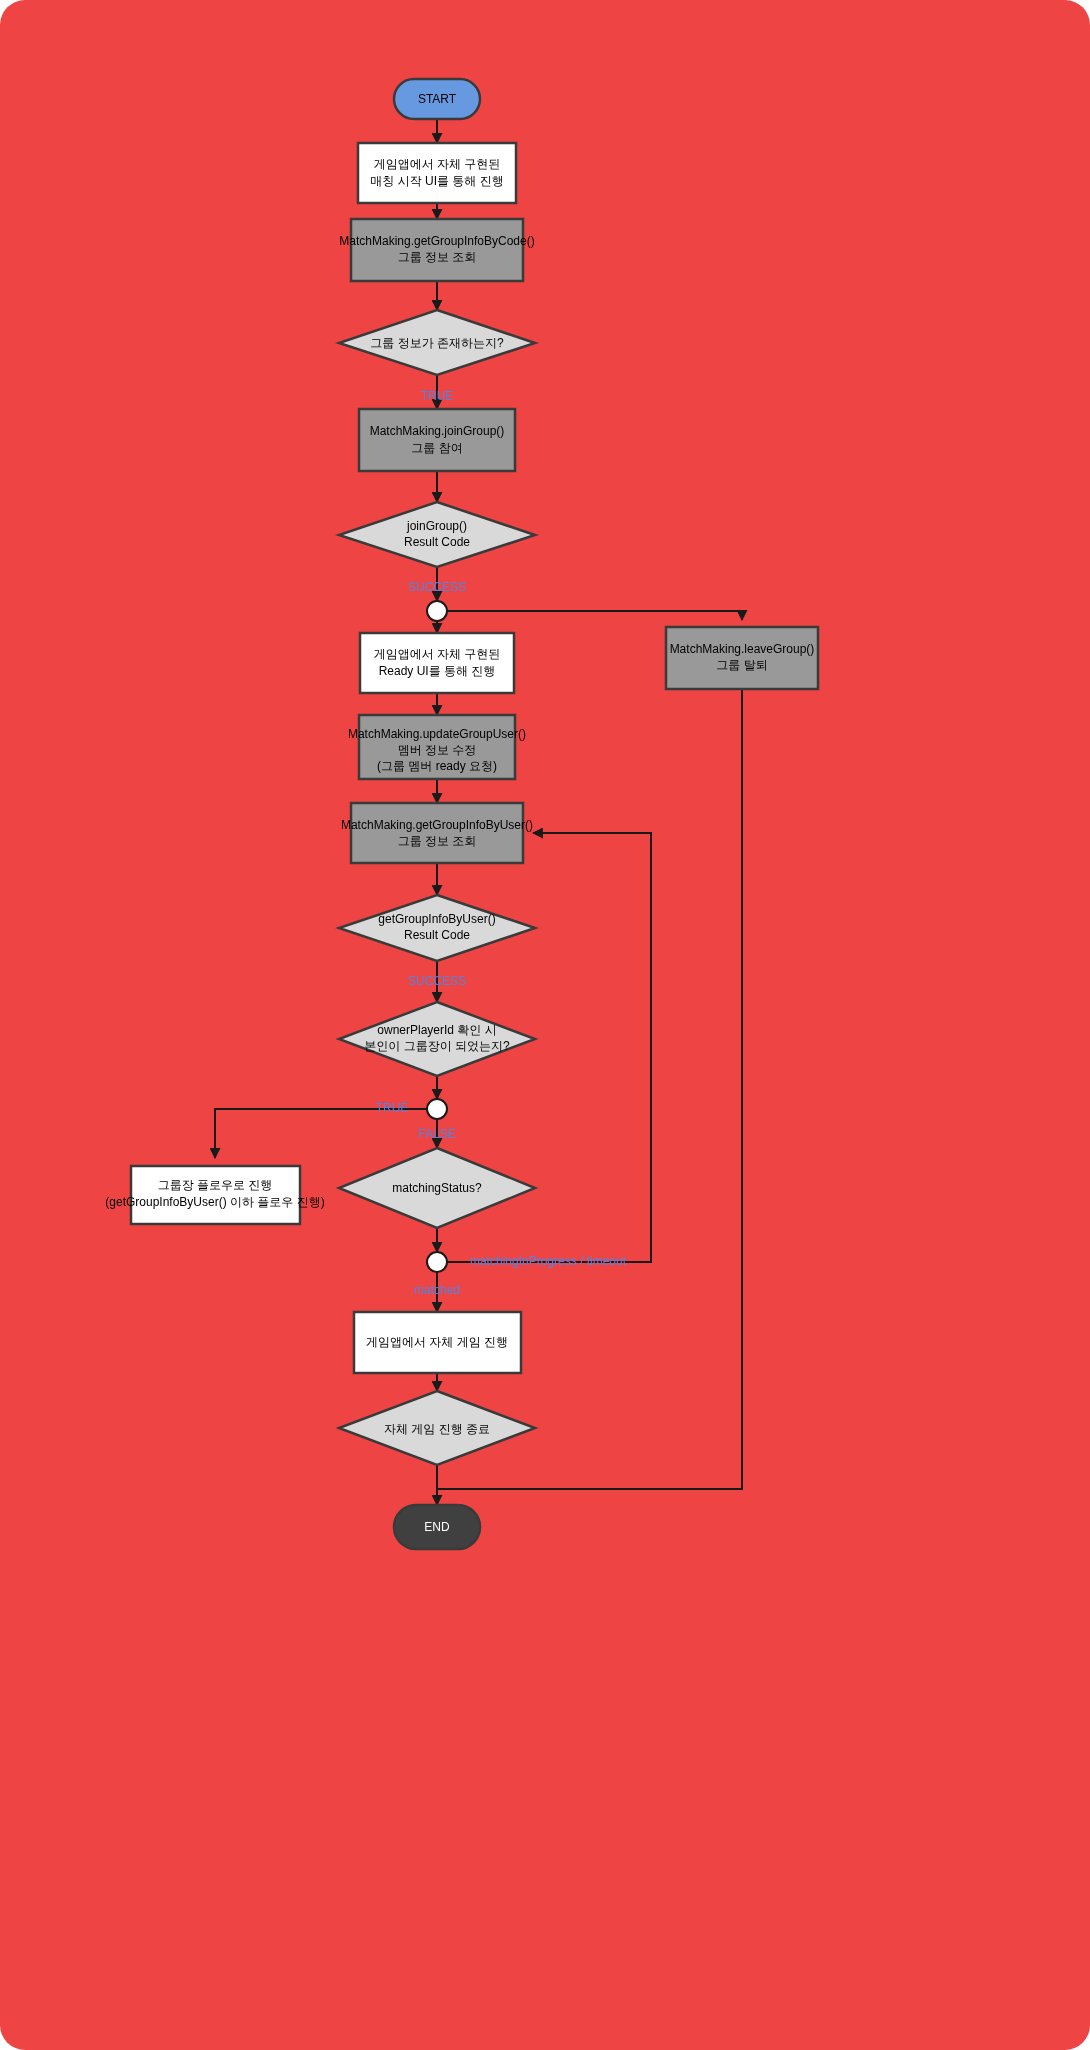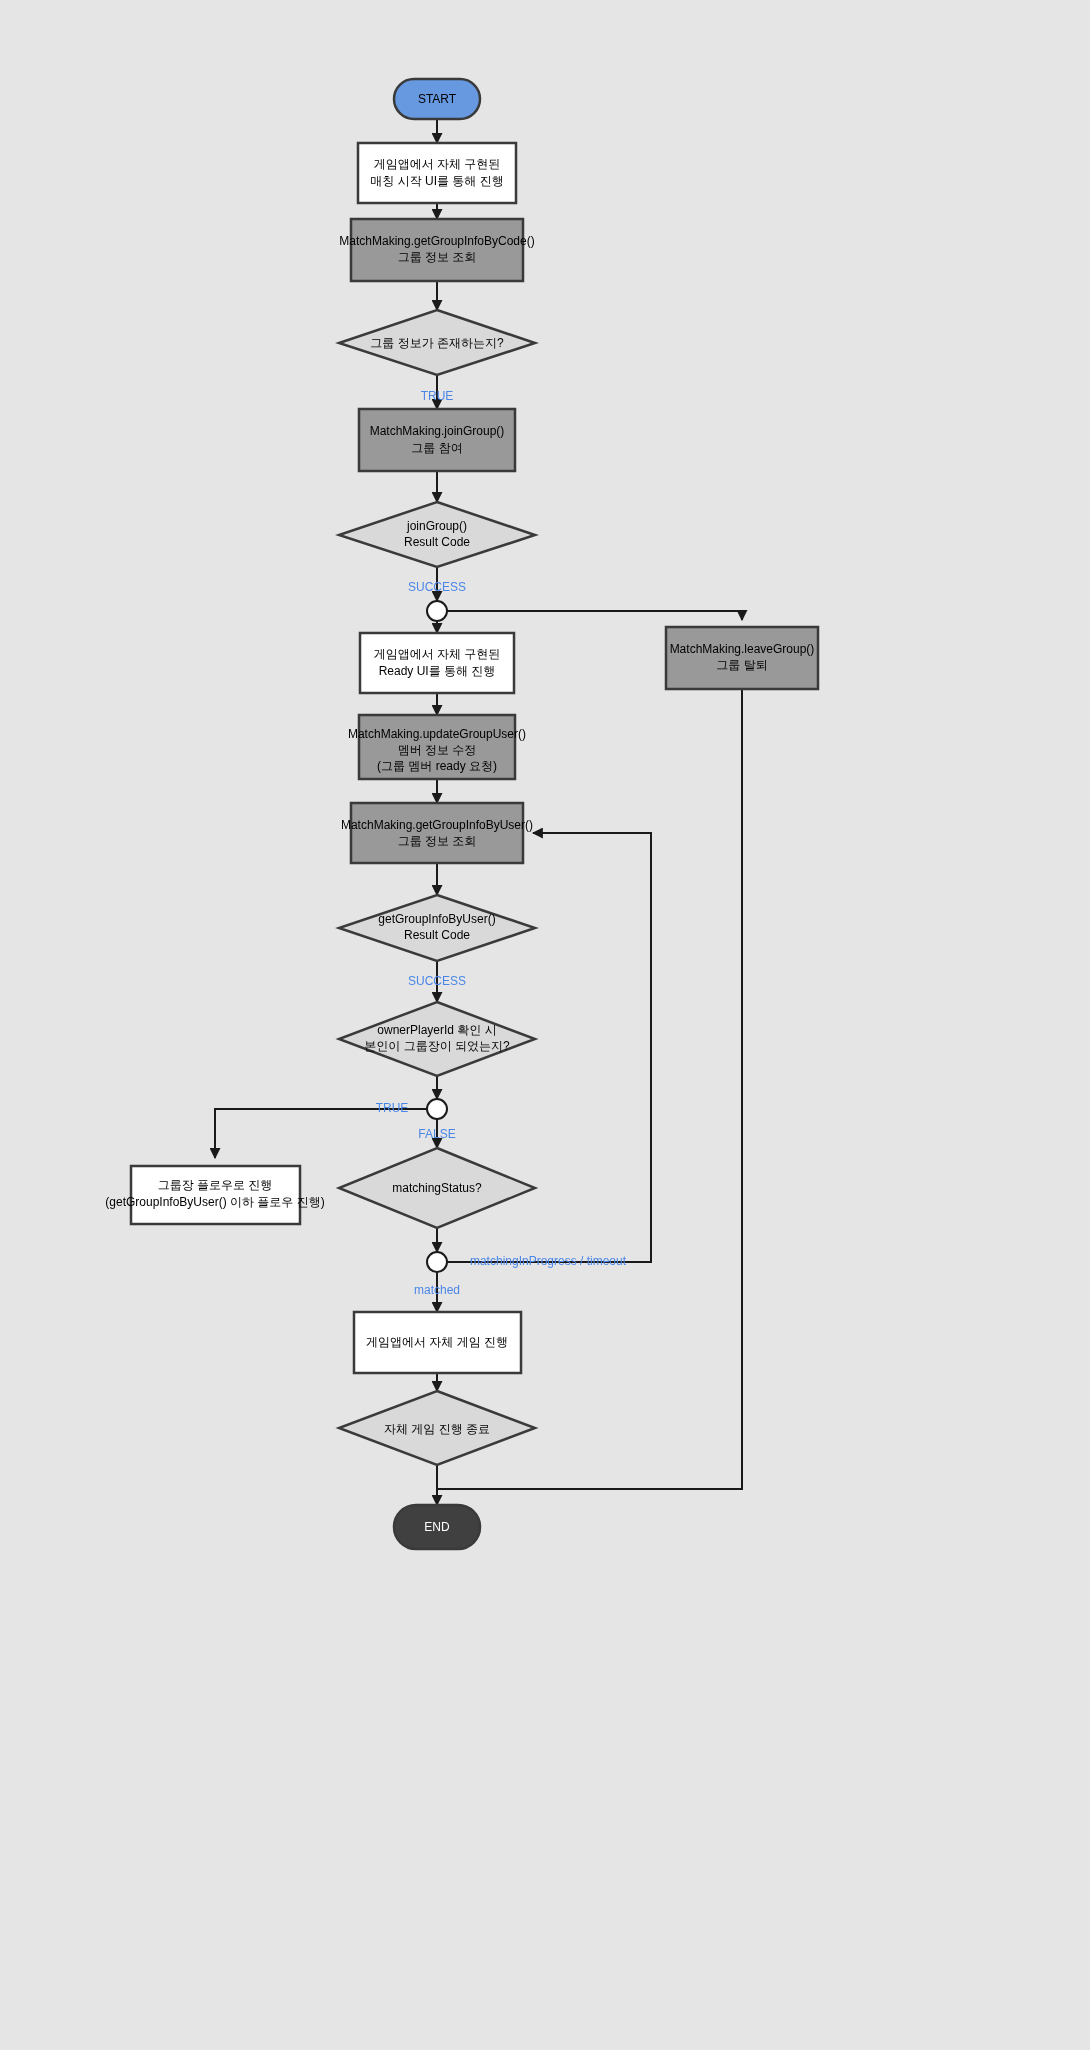--- a/index.html
+++ b/index.html
@@ -7,22 +7,23 @@
     padding: 0;
     background: #ffffff;
   }
   body {
     font-family: "Liberation Sans", "DejaVu Sans", sans-serif;
   }
   #flow-root {
     position: relative;
     width: 1090px;
     height: 2050px;
-    background: #e5e5e5;
+    background: #ef4444;
     overflow: hidden;
+    border-radius: 25px;
   }
   svg.flow-canvas {
     position: absolute;
     top: 0;
     left: 0;
     width: 1090px;
     height: 2050px;
     display: block;
   }
   .node-text {

